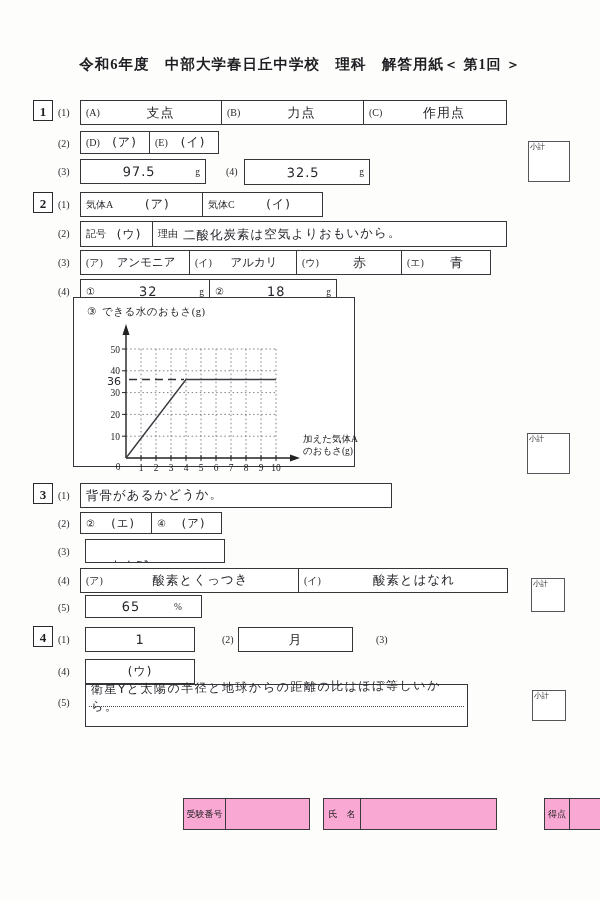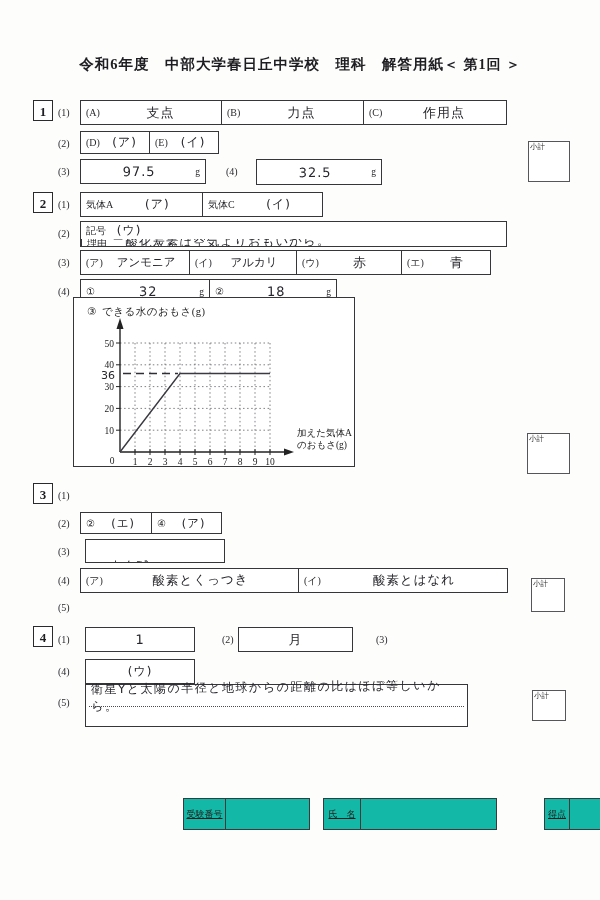--- a/index.html
+++ b/index.html
@@ -35,40 +35,40 @@
     font-family:"DejaVu Sans","Liberation Sans",sans-serif;
     color:#26262c;font-size:13px;letter-spacing:1px;
     display:inline-block;transform:rotate(-0.7deg);
   }
   .val{flex:1;text-align:center;}
   .unit{font-size:9.5px;color:#2a2a2e;flex:0 0 auto;margin-left:3px;}
   .subtotal{
     position:absolute;border:1.3px solid #55555a;background:#fff;box-sizing:border-box;
   }
   .sub-lab{position:absolute;top:0;left:1px;font-size:7.5px;color:#333;}
-  .graph-box{display:block;padding:2px;}
+  .graph-box{display:block;padding:8px;}
   .chart-title{
     position:absolute;top:7px;left:13px;font-size:10.5px;color:#222;letter-spacing:0.5px;
   }
   .chart-title .hand-note{margin-left:2px;}
   svg text{font-family:"Liberation Serif","DejaVu Serif",serif;}
   svg .tick{font-size:9.5px;fill:#222;}
   svg .axis-label{font-size:9.5px;fill:#222;}
   svg .hand-tick{
     font-size:11px;fill:#26262c;
     font-family:"DejaVu Sans","Liberation Sans",sans-serif;
   }
   .longbox{display:block;position:absolute;border:1.4px solid #35353a;background:#fff;box-sizing:border-box;}
   .dotline{position:absolute;left:3px;right:3px;top:21px;border-top:1.6px dotted #4a4a4f;}
   .longbox .line1{
     position:absolute;top:0;left:5px;height:21px;display:flex;align-items:center;
   }
   .fbox{
-    position:absolute;border:1.5px solid #3a3a3e;background:#14b8a6;box-sizing:border-box;
-    display:flex;align-items:stretch;text-decoration:underline;
+    position:absolute;border:1.5px solid #3a3a3e;background:#f9a8d4;box-sizing:border-box;
+    display:flex;align-items:stretch;
   }
   .flab{
     display:flex;align-items:center;justify-content:center;font-size:9px;color:#222;
     border-right:1.4px solid #3a3a3e;box-sizing:border-box;padding:0 2px;text-align:center;
   }
   .fval{flex:1;}
 </style>
 </head>
 <body>
 
@@ -109,21 +109,21 @@
   </div>
 
   <div class="qlabel" style="left:58px;top:166px;">(3)</div>
   <div class="box" style="left:80px;top:159px;width:126px;height:25px;">
     <div class="cell grow">
         <span class="hand val">97.5</span>
         <span class="unit">g</span>
       </div>
   </div>
   <div class="qlabel" style="left:226px;top:166px;">(4)</div>
-  <div class="box" style="left:256px;top:159px;width:126px;height:26px;">
+  <div class="box" style="left:244px;top:159px;width:126px;height:26px;">
     <div class="cell grow">
         <span class="hand val">32.5</span>
         <span class="unit">g</span>
       </div>
   </div>
 
   <div class="subtotal" style="left:528px;top:141px;width:42px;height:41px;">
       <span class="sub-lab">小計</span>
     </div>
 
@@ -135,21 +135,21 @@
         <span class="pre">気体A</span>
         <span class="hand val" style="font-size:12px;">(ア)</span>
       </div>
     <div class="cell grow">
         <span class="pre">気体C</span>
         <span class="hand val" style="font-size:12px;">(イ)</span>
       </div>
   </div>
 
   <div class="qlabel" style="left:58px;top:228px;">(2)</div>
-  <div class="box" style="left:80px;top:221px;width:427px;height:26px;flex-direction:column;">
+  <div class="box" style="left:80px;top:221px;width:427px;height:26px;">
     <div class="cell" style="width:71px;">
         <span class="pre">記号</span>
         <span class="hand val" style="font-size:12px;">(ウ)</span>
       </div>
     <div class="cell grow">
         <span class="pre">理由</span>
         <span class="hand" style="font-size:12.5px;">二酸化炭素は空気よりおもいから。</span>
       </div>
   </div>
 
@@ -251,20 +251,25 @@
       </svg>
   </div>
 
   <div class="subtotal" style="left:527px;top:433px;width:43px;height:41px;">
       <span class="sub-lab">小計</span>
     </div>
 
   <div class="marker" style="left:33px;top:483px;">3</div>
 
   <div class="qlabel" style="left:58px;top:490px;">(1)</div>
+  <div class="box" style="left:80px;top:483px;width:312px;height:25px;">
+    <div class="cell grow">
+        <span class="hand" style="font-size:12.5px;">背骨があるかどうか。</span>
+      </div>
+  </div>
 
   <div class="qlabel" style="left:58px;top:518px;">(2)</div>
   <div class="box" style="left:80px;top:512px;width:142px;height:22px;">
     <div class="cell" style="width:70px;">
         <span class="pre">②</span>
         <span class="hand val" style="font-size:11.5px;">(エ)</span>
       </div>
     <div class="cell grow">
         <span class="pre">④</span>
         <span class="hand val" style="font-size:11.5px;">(ア)</span>
@@ -284,20 +289,26 @@
         <span class="pre">(ア)</span>
         <span class="hand val" style="font-size:12.5px;">酸素とくっつき</span>
       </div>
     <div class="cell grow">
         <span class="pre">(イ)</span>
         <span class="hand val" style="font-size:12.5px;">酸素とはなれ</span>
       </div>
   </div>
 
   <div class="qlabel" style="left:58px;top:602px;">(5)</div>
+  <div class="box" style="left:85px;top:595px;width:117px;height:23px;">
+    <div class="cell grow">
+        <span class="hand val">65</span>
+        <span class="unit" style="margin-right:14px;">%</span>
+      </div>
+  </div>
 
   <div class="subtotal" style="left:531px;top:578px;width:34px;height:34px;">
       <span class="sub-lab">小計</span>
     </div>
 
   <div class="marker" style="left:33px;top:626px;">4</div>
 
   <div class="qlabel" style="left:58px;top:634px;">(1)</div>
   <div class="box" style="left:85px;top:627px;width:110px;height:25px;">
     <div class="cell grow">

